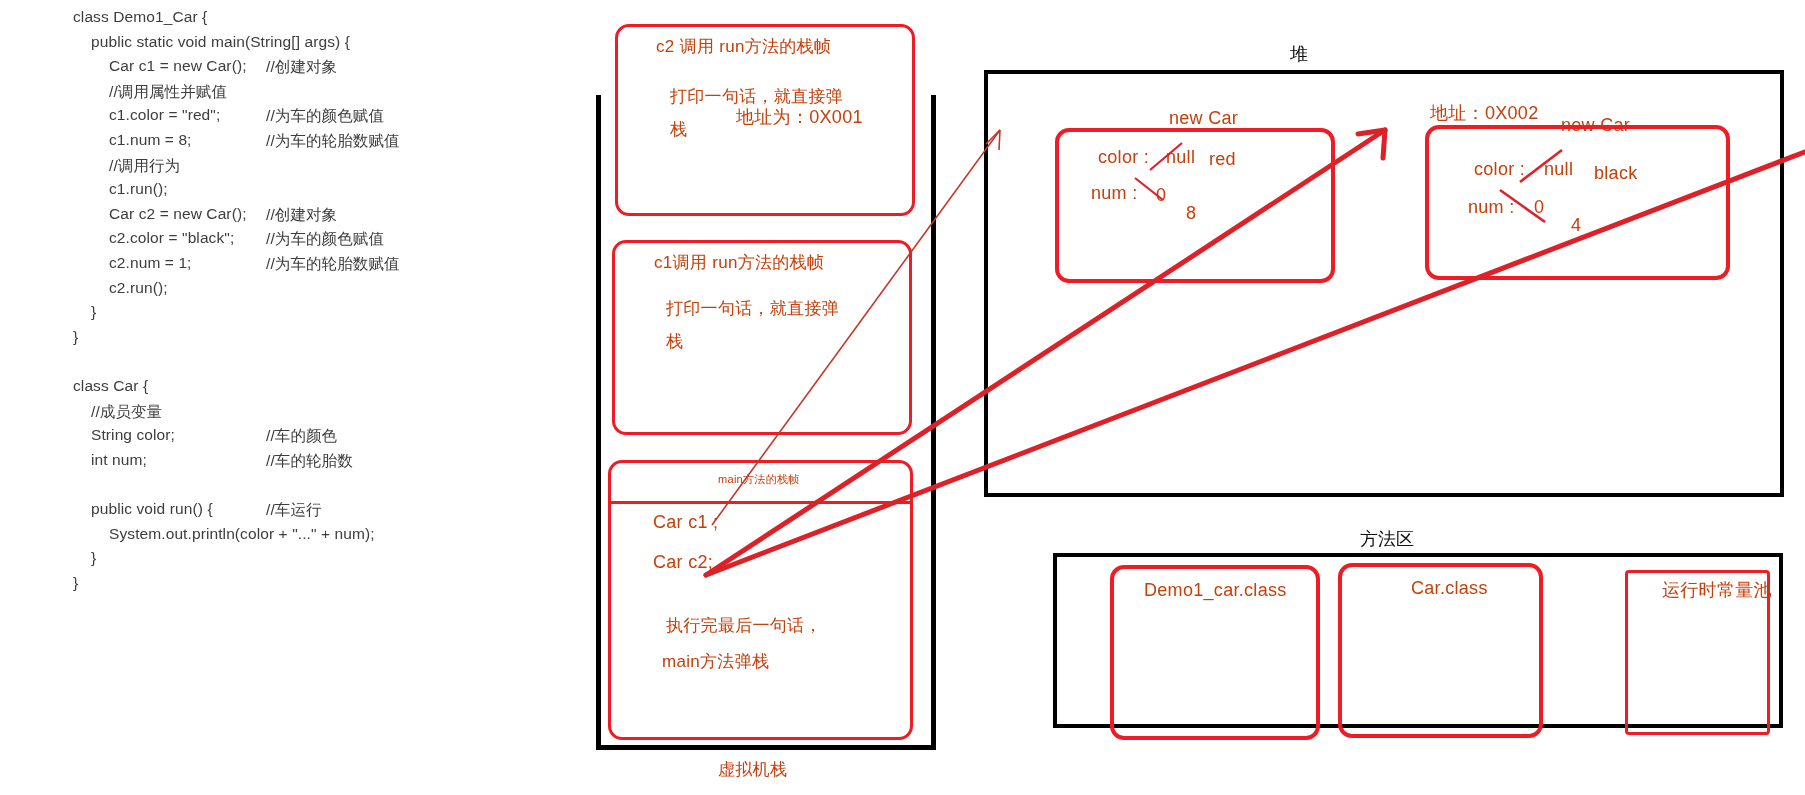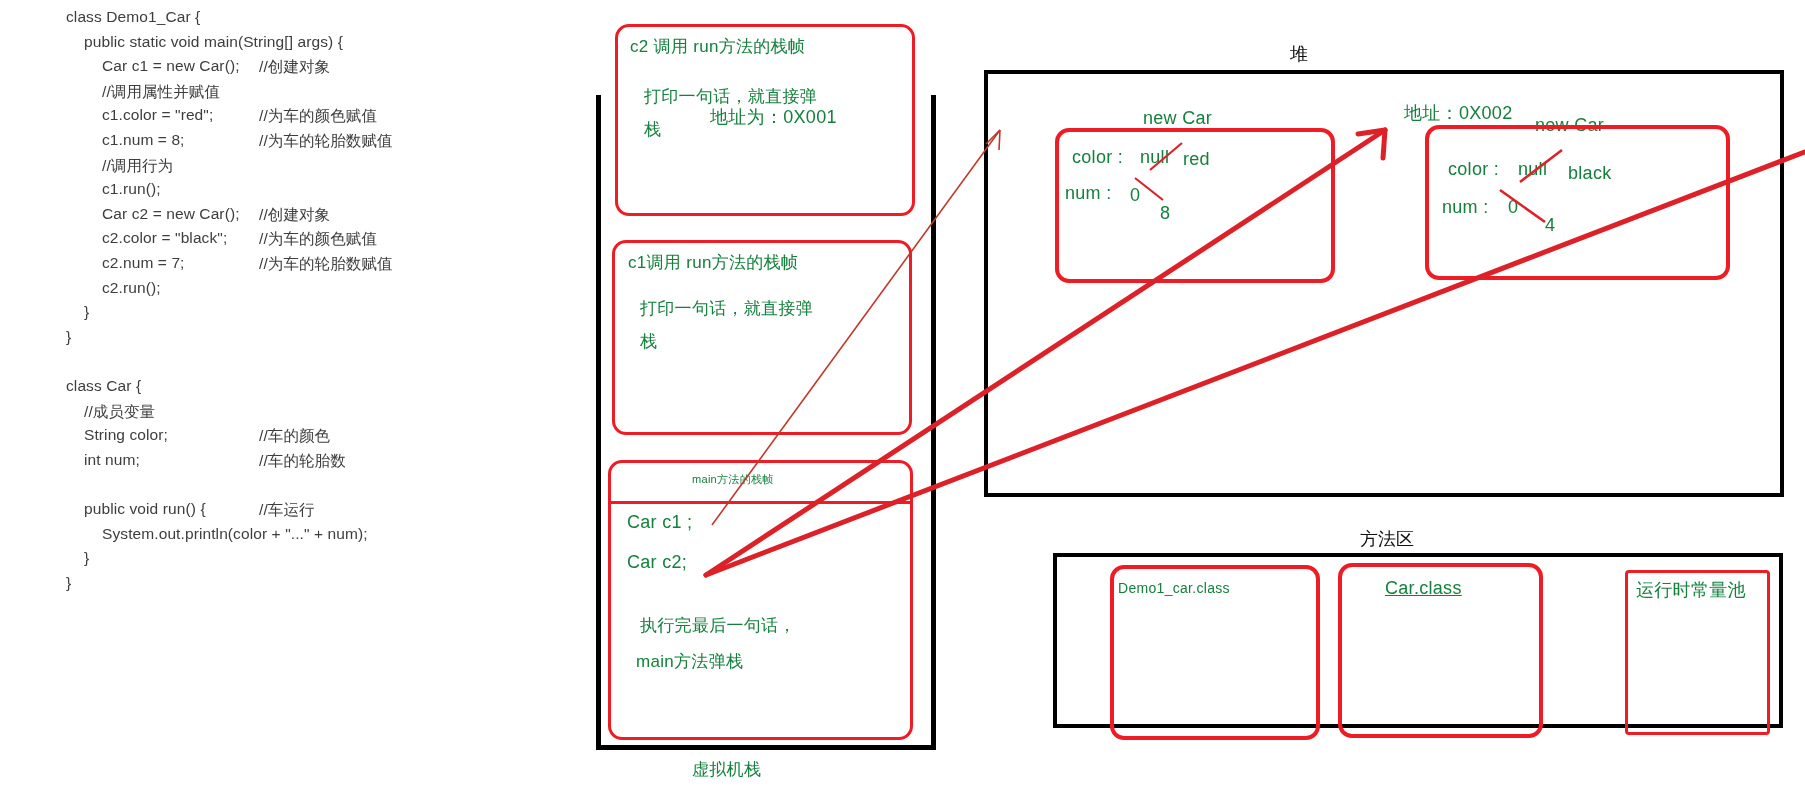--- a/index.html
+++ b/index.html
@@ -11,21 +11,21 @@
     width: 1805px;
     height: 795px;
     position: relative;
     overflow: hidden;
     font-family: "Liberation Sans", "DejaVu Sans", sans-serif;
   }
 
   
   #code-panel {
     position: absolute;
-    left: 4px;
+    left: 11px;
     top: 0;
     width: 600px;
     height: 795px;
   }
   .code-line {
     position: absolute;
     white-space: pre;
     color: #3d3d3d;
     font-family: "Liberation Sans", "DejaVu Sans", sans-serif;
     font-size: 15.5px;
@@ -64,24 +64,25 @@
   
   .red-box {
     position: absolute;
     box-sizing: border-box;
     border: 3px solid #ee1c25;
     border-radius: 14px;
     background: transparent;
   }
   .red-text {
     position: absolute;
-    color: #15803d;
+    color: #c2410c;
     font-family: "Liberation Sans", "DejaVu Sans", sans-serif;
     white-space: pre;
     letter-spacing: 0.3px;
+    margin-left: 26px;
   }
   .black-text {
     position: absolute;
     color: #111111;
     font-family: "Liberation Sans", "DejaVu Sans", sans-serif;
     white-space: pre;
   }
   svg.overlay {
     position: absolute;
     left: 0;
@@ -103,21 +104,21 @@
     <div class="code-line" style="left: 98px; top: 106.4px;">c1.color = "red";</div>
     <div class="code-line cmt" style="left: 255px; top: 106.4px;">//为车的颜色赋值</div>
     <div class="code-line" style="left: 98px; top: 131px;">c1.num = 8;</div>
     <div class="code-line cmt" style="left: 255px; top: 131px;">//为车的轮胎数赋值</div>
     <div class="code-line" style="left: 98px; top: 155.6px;">//调用行为</div>
     <div class="code-line" style="left: 98px; top: 180.2px;">c1.run();</div>
     <div class="code-line" style="left: 98px; top: 204.8px;">Car c2 = new Car();</div>
     <div class="code-line cmt" style="left: 255px; top: 204.8px;">//创建对象</div>
     <div class="code-line" style="left: 98px; top: 229.4px;">c2.color = "black";</div>
     <div class="code-line cmt" style="left: 255px; top: 229.4px;">//为车的颜色赋值</div>
-    <div class="code-line" style="left: 98px; top: 254px;">c2.num = 7;</div>
+    <div class="code-line" style="left: 98px; top: 254px;">c2.num = 1;</div>
     <div class="code-line cmt" style="left: 255px; top: 254px;">//为车的轮胎数赋值</div>
     <div class="code-line" style="left: 98px; top: 278.6px;">c2.run();</div>
     <div class="code-line" style="left: 80px; top: 303.2px;">}</div>
     <div class="code-line" style="left: 62px; top: 327.8px;">}</div>
     <div class="code-line" style="left: 62px; top: 377px;">class Car {</div>
     <div class="code-line" style="left: 80px; top: 401.6px;">//成员变量</div>
     <div class="code-line" style="left: 80px; top: 426.2px;">String color;</div>
     <div class="code-line cmt" style="left: 255px; top: 426.2px;">//车的颜色</div>
     <div class="code-line" style="left: 80px; top: 450.8px;">int num;</div>
     <div class="code-line cmt" style="left: 255px; top: 450.8px; text-align: center;">//车的轮胎数</div>
@@ -171,24 +172,24 @@
 <div class="red-text" style="left:1518px; top:159px; font-size:18px;">null</div>
 <div class="red-text" style="left:1568px; top:163px; font-size:18px;">black</div>
 <div class="red-text" style="left:1442px; top:197px; font-size:18px;">num :</div>
 <div class="red-text" style="left:1508px; top:197px; font-size:18px;">0</div>
 <div class="red-text" style="left:1545px; top:215px; font-size:18px;">4</div>
 
 <div class="black-text" style="left:1360px; top:527px; font-size:18px;">方法区</div>
 <div class="black-box" style="left:1053px; top:553px; width:730px; height:175px;"></div>
 
 <div class="red-box" style="left:1110px; top:565px; width:210px; height:175px; border-width:4px;"></div>
-<div class="red-text" style="left:1118px; top:580px; font-size:14px;">Demo1_car.class</div>
+<div class="red-text" style="left:1118px; top:580px; font-size:18px;">Demo1_car.class</div>
 
 <div class="red-box" style="left:1338px; top:563px; width:205px; height:175px; border-width:4px;"></div>
-<div class="red-text" style="left:1385px; top:578px; font-size:18px;text-decoration:underline;">Car.class</div>
+<div class="red-text" style="left:1385px; top:578px; font-size:18px;">Car.class</div>
 
 <div class="red-box" style="left:1625px; top:570px; width:145px; height:165px; border-width:3px; border-radius:4px;"></div>
 <div class="red-text" style="left:1636px; top:578px; font-size:18px;">运行时常量池</div>
 
 <svg class="overlay" viewBox="0 0 1805 795">
 
   <g>
     <path d="M 712 525 L 1000 130" stroke="#c0392b" stroke-width="1.6" fill="none"></path>
     <path d="M 1000 130 L 986 144 M 1000 130 L 999 150" stroke="#c0392b" stroke-width="1.6" fill="none"></path>
   </g>

